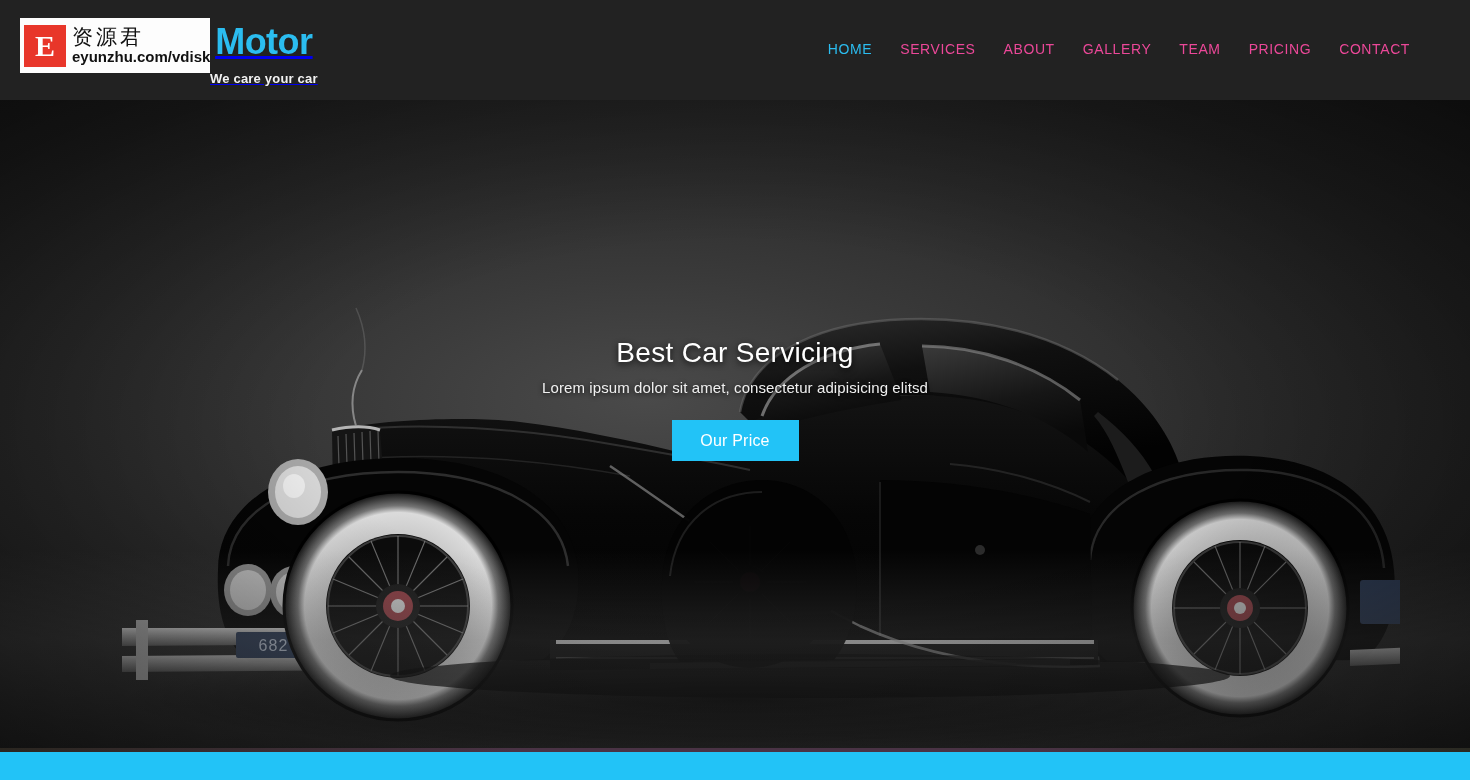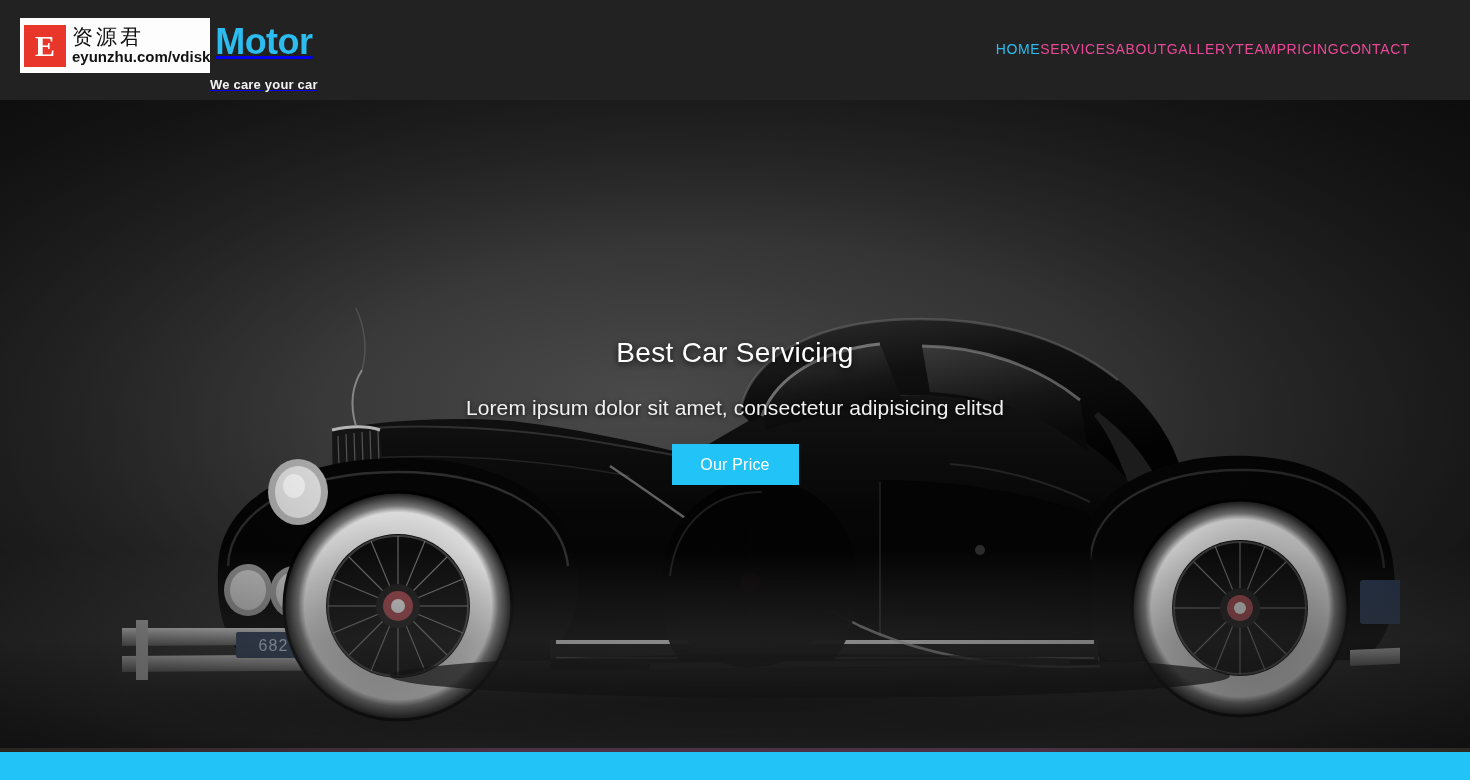--- a/index.html
+++ b/index.html
@@ -20,26 +20,26 @@
     position:absolute; left:210px; top:22px;
     display:flex; flex-direction:column; align-items:center;
     line-height:1;
   }
   .brand-name {
     font-size:36px; font-weight:bold; color:#2bbdf0;
     letter-spacing:-0.5px; line-height:40px;
   }
   .brand-tag {
     font-size:13px; font-weight:bold; color:#f2f2f2;
-    margin-top:16px; letter-spacing:0.2px;
+    margin-top:10px; letter-spacing:0.2px;
   }
 
   .nav {
     position:absolute; right:60px; top:41px;
-    display:flex; align-items:center; 
+    display:flex; align-items:center; gap:28px;
   }
   .nav a {
     font-size:14px; color:#ec4899; text-decoration:none;
     letter-spacing:0.6px; white-space:nowrap;
   }
   .nav a.active { color:#2bbdf0; }
 
   
   .watermark {
     position:absolute; left:20px; top:18px;
@@ -93,21 +93,21 @@
     position:absolute; left:0; top:0; width:1470px; height:650px;
     display:flex; flex-direction:column; align-items:center;
     justify-content:flex-start; padding-top:230px; z-index:20;
   }
   .hero-title {
     font-size:28px; font-weight:normal; color:#ffffff;
     letter-spacing:0.3px; text-shadow:0 2px 6px rgba(0,0,0,0.85);
     line-height:46px;
   }
   .hero-sub {
-    margin-top:20px; font-size:21px; color:#f0f0f0;
+    margin-top:3px; font-size:15px; color:#f0f0f0;
     text-shadow:0 1px 5px rgba(0,0,0,0.85); letter-spacing:0.1px;
   }
   .hero-btn {
     margin-top:24px; background:#22c3f7; color:#ffffff;
     border:none; font-size:16px; font-family:"Liberation Sans", sans-serif;
     padding:0 26px; height:41px; min-width:127px;
     cursor:pointer; letter-spacing:0.2px;
   }
 
   

